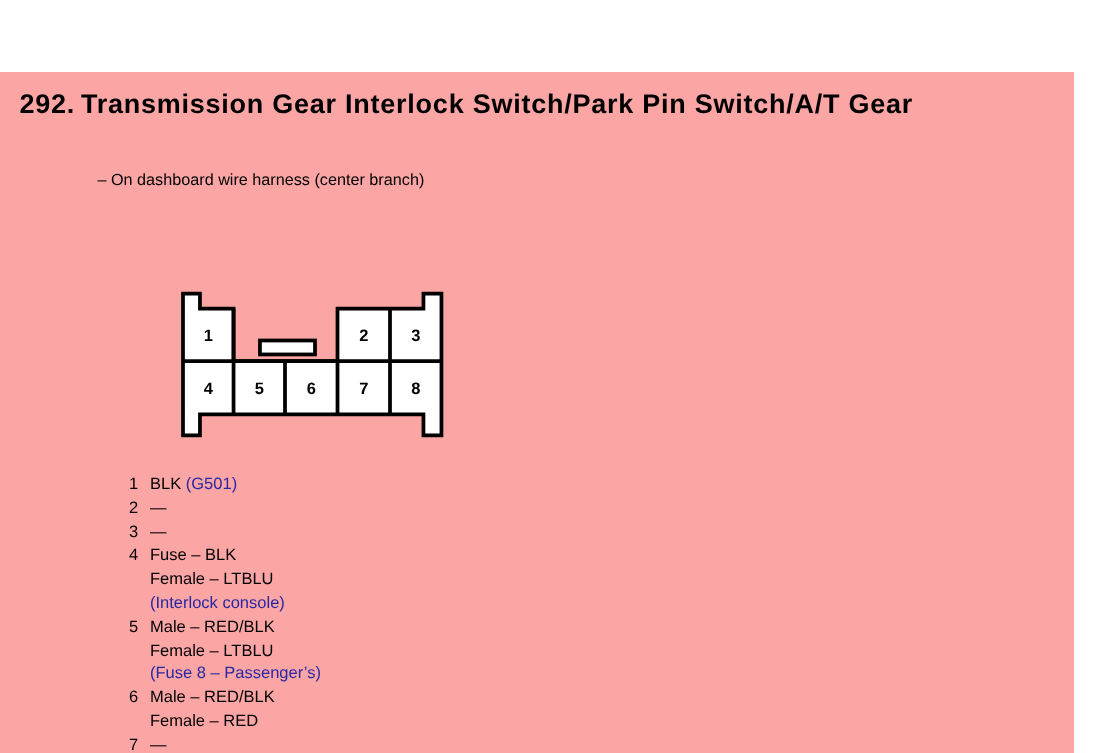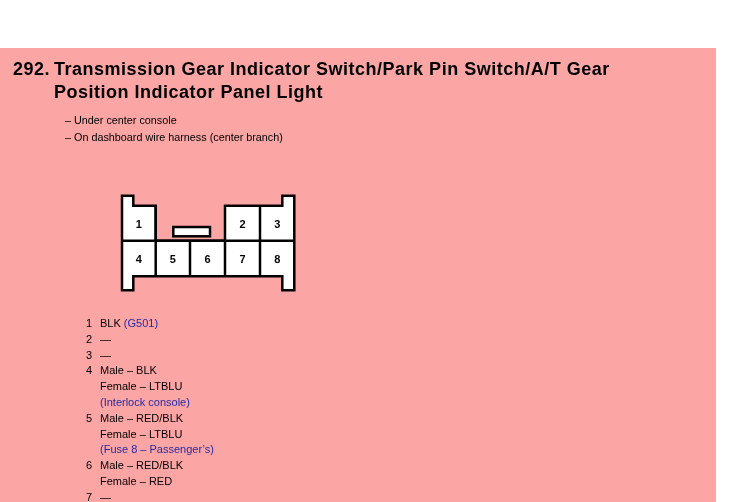--- a/index.html
+++ b/index.html
@@ -70,27 +70,25 @@
   .blue { color: #2828a4; }
 </style>
 </head>
 <body>
 
 <div class="page">
 
   <div class="title-block">
     <span class="title-num">292.</span>
     <div>
-      <div>Transmission Gear Indicator Switch/Park Pin Switch/A/T Gear</div>
-      <div>Position Indicator Panel Light</div>
+      <div>Transmission Gear Interlock Switch/Park Pin Switch/A/T Gear</div>
     </div>
   </div>
 
   <div class="notes">
-    <div>– Under center console</div>
     <div>– On dashboard wire harness (center branch)</div>
   </div>
 
   <svg class="connector" viewBox="0 0 177 99" xmlns="http://www.w3.org/2000/svg">
     <path class="shell" d="M 2 1.7 H 13.3 V 11.7 H 35.7 V 46.7 H 105 V 11.7 H 162.3 V 1.7 H 174.3 V 96.3 H 162.3 V 82.3 H 13.3 V 96.3 H 2 Z"></path>
     <path class="line" d="M 2 46.7 H 174.3"></path>
     <path class="line" d="M 35.7 11.7 V 82.3"></path>
     <path class="line" d="M 70 46.7 V 82.3"></path>
     <path class="line" d="M 105 46.7 V 82.3"></path>
     <path class="line" d="M 140 11.7 V 82.3"></path>
@@ -124,21 +122,21 @@
     <div class="pin-row">
       <span class="pin-num">3</span>
       <div>
         <div>—</div>
       </div>
     </div>
 
     <div class="pin-row">
       <span class="pin-num">4</span>
       <div>
-        <div>Male – BLK</div>
+        <div>Fuse – BLK</div>
         <div>Female – LTBLU</div>
         <div class="blue">(Interlock console)</div>
       </div>
     </div>
 
     <div class="pin-row">
       <span class="pin-num">5</span>
       <div>
         <div>Male – RED/BLK</div>
         <div>Female – LTBLU</div>

